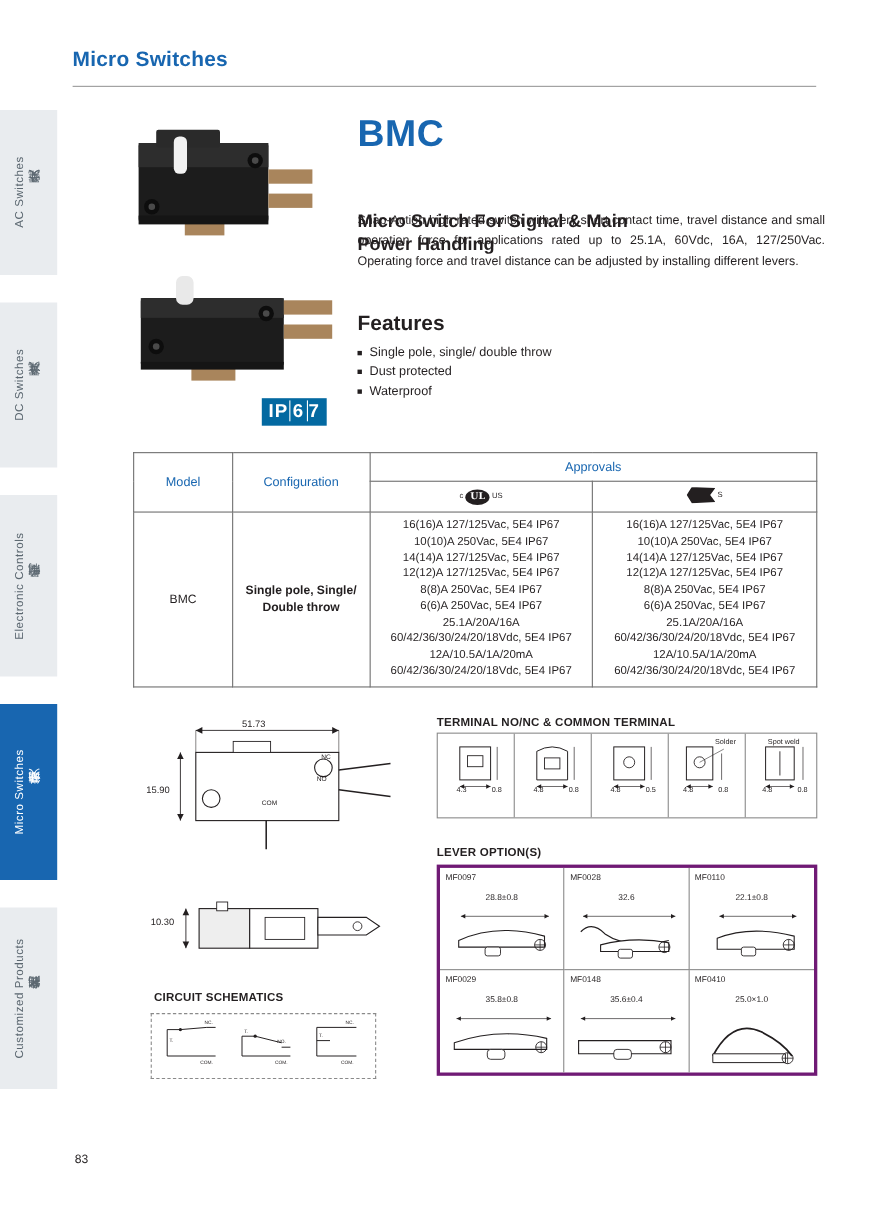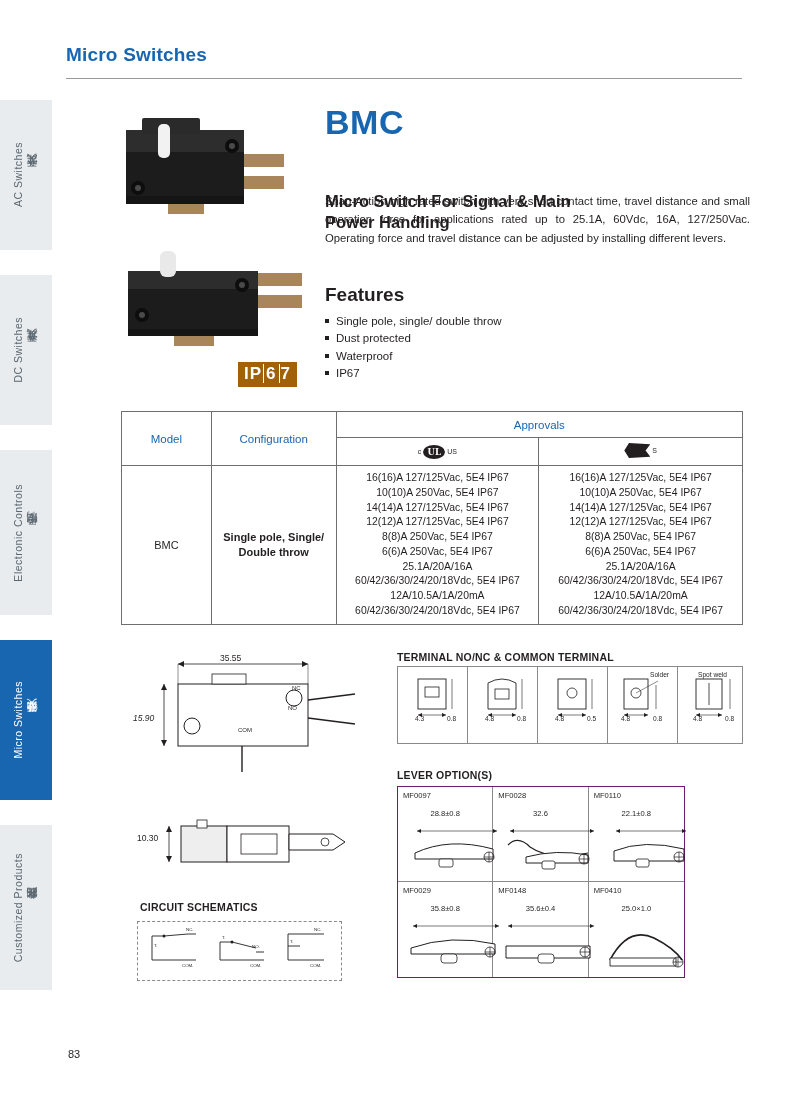--- a/index.html
+++ b/index.html
@@ -127,21 +127,21 @@
     width: 4px; height: 4px;
     background: #231f20;
   }
 
   
   .photo { position: absolute; }
   .ip67 {
     position: absolute;
     left: 238px;
     top: 362px;
-    background: #a16207;
+    background: #0369a1;
     color: #fff;
     font-size: 17px;
     font-weight: bold;
     padding: 2px 6px 3px 6px;
     letter-spacing: 1px;
   }
   .ip67 span.div {
     border-left: 1px solid #fff;
     border-right: 1px solid #fff;
     padding: 0 2px;
@@ -199,23 +199,23 @@
     font-size: 10.5px;
     font-weight: bold;
     color: #231f20;
     letter-spacing: 0.2px;
   }
 
   .lever-grid {
     position: absolute;
     left: 397px;
     top: 786px;
-    width: 288px;
+    width: 346px;
     height: 192px;
-    border: 1px solid #701a75;
+    border: 3px solid #701a75;
     display: grid;
     grid-template-columns: 1fr 1fr 1fr;
     grid-template-rows: 1fr 1fr;
   }
   .lever-cell { border-right: 1px solid #8a8a8a; border-bottom: 1px solid #8a8a8a; position: relative; }
   .lever-grid .lever-cell:nth-child(3n) { border-right: none; }
   .lever-grid .lever-cell:nth-child(n+4) { border-bottom: none; }
   .lever-code { position: absolute; left: 5px; top: 4px; font-size: 7.6px; color: #231f20; }
   .lever-dim { position: absolute; left: 0; right: 0; top: 22px; text-align: center; font-size: 7.6px; color: #231f20; }
 
@@ -319,21 +319,20 @@
 <div class="prod-sub">
   <div>Micro Switch For Signal &amp; Main</div>
   <div>Power Handling</div>
 </div>
 <div class="prod-desc">Snap-Action high rated switch with very short contact time, travel distance and small operation force for applications rated up to 25.1A, 60Vdc, 16A, 127/250Vac. Operating force and travel distance can be adjusted by installing different levers.</div>
 <div class="features-h">Features</div>
 <ul class="features-list">
   <li>Single pole, single/ double throw</li>
   <li>Dust protected</li>
   <li>Waterproof</li>
-  <li>IP67</li>
 </ul>
 
 <table class="appr-table">
   <tbody>
       <tr>
     <td class="hdr" rowspan="2" style="width:90px;">Model</td>
     <td class="hdr" rowspan="2" style="width:125px;">Configuration</td>
     <td class="hdr" colspan="2">Approvals</td>
   </tr>
   <tr>
@@ -404,22 +403,22 @@
     <circle cx="164" cy="48" r="8" fill="#ffffff" stroke="#231f20" stroke-width="1"></circle>
 
     <line x1="178" y1="50" x2="225" y2="44" stroke="#231f20" stroke-width="1.4"></line>
     <line x1="178" y1="68" x2="225" y2="74" stroke="#231f20" stroke-width="1.4"></line>
     <line x1="112" y1="96" x2="112" y2="122" stroke="#231f20" stroke-width="1.4"></line>
     <text x="108" y="82" font-size="6" font-family="Liberation Sans, sans-serif" fill="#231f20">COM</text>
     <text x="158" y="60" font-size="6" font-family="Liberation Sans, sans-serif" fill="#231f20">NO</text>
     <text x="162" y="40" font-size="6" font-family="Liberation Sans, sans-serif" fill="#231f20">NC</text>
   </svg>
 </div>
-<div style="position:absolute; left:218px; top:653px; font-size:8.5px; background:#fff; padding:0 2px;">35.55</div>
-<div style="position:absolute; left:133px; top:713px; font-size:8.5px;font-style:italic;">15.90</div>
+<div style="position:absolute; left:218px; top:653px; font-size:8.5px; background:#fff; padding:0 2px;">51.73</div>
+<div style="position:absolute; left:133px; top:713px; font-size:8.5px;">15.90</div>
 
 <div class="photo" style="left:155px; top:810px;">
   <svg width="220" height="70" viewBox="0 0 220 70">
     <line x1="14" y1="16" x2="14" y2="52" stroke="#231f20" stroke-width="0.8"></line>
     <path d="M14 16 l-3 6 h6 z" fill="#231f20"></path>
     <path d="M14 52 l-3 -6 h6 z" fill="#231f20"></path>
     <rect x="26" y="16" width="46" height="36" fill="#eeeeee" stroke="#231f20" stroke-width="1"></rect>
     <rect x="72" y="16" width="62" height="36" fill="#ffffff" stroke="#231f20" stroke-width="1"></rect>
     <rect x="86" y="24" width="36" height="20" fill="#ffffff" stroke="#231f20" stroke-width="0.8"></rect>
     <rect x="42" y="10" width="10" height="8" fill="#ffffff" stroke="#231f20" stroke-width="0.8"></rect>

